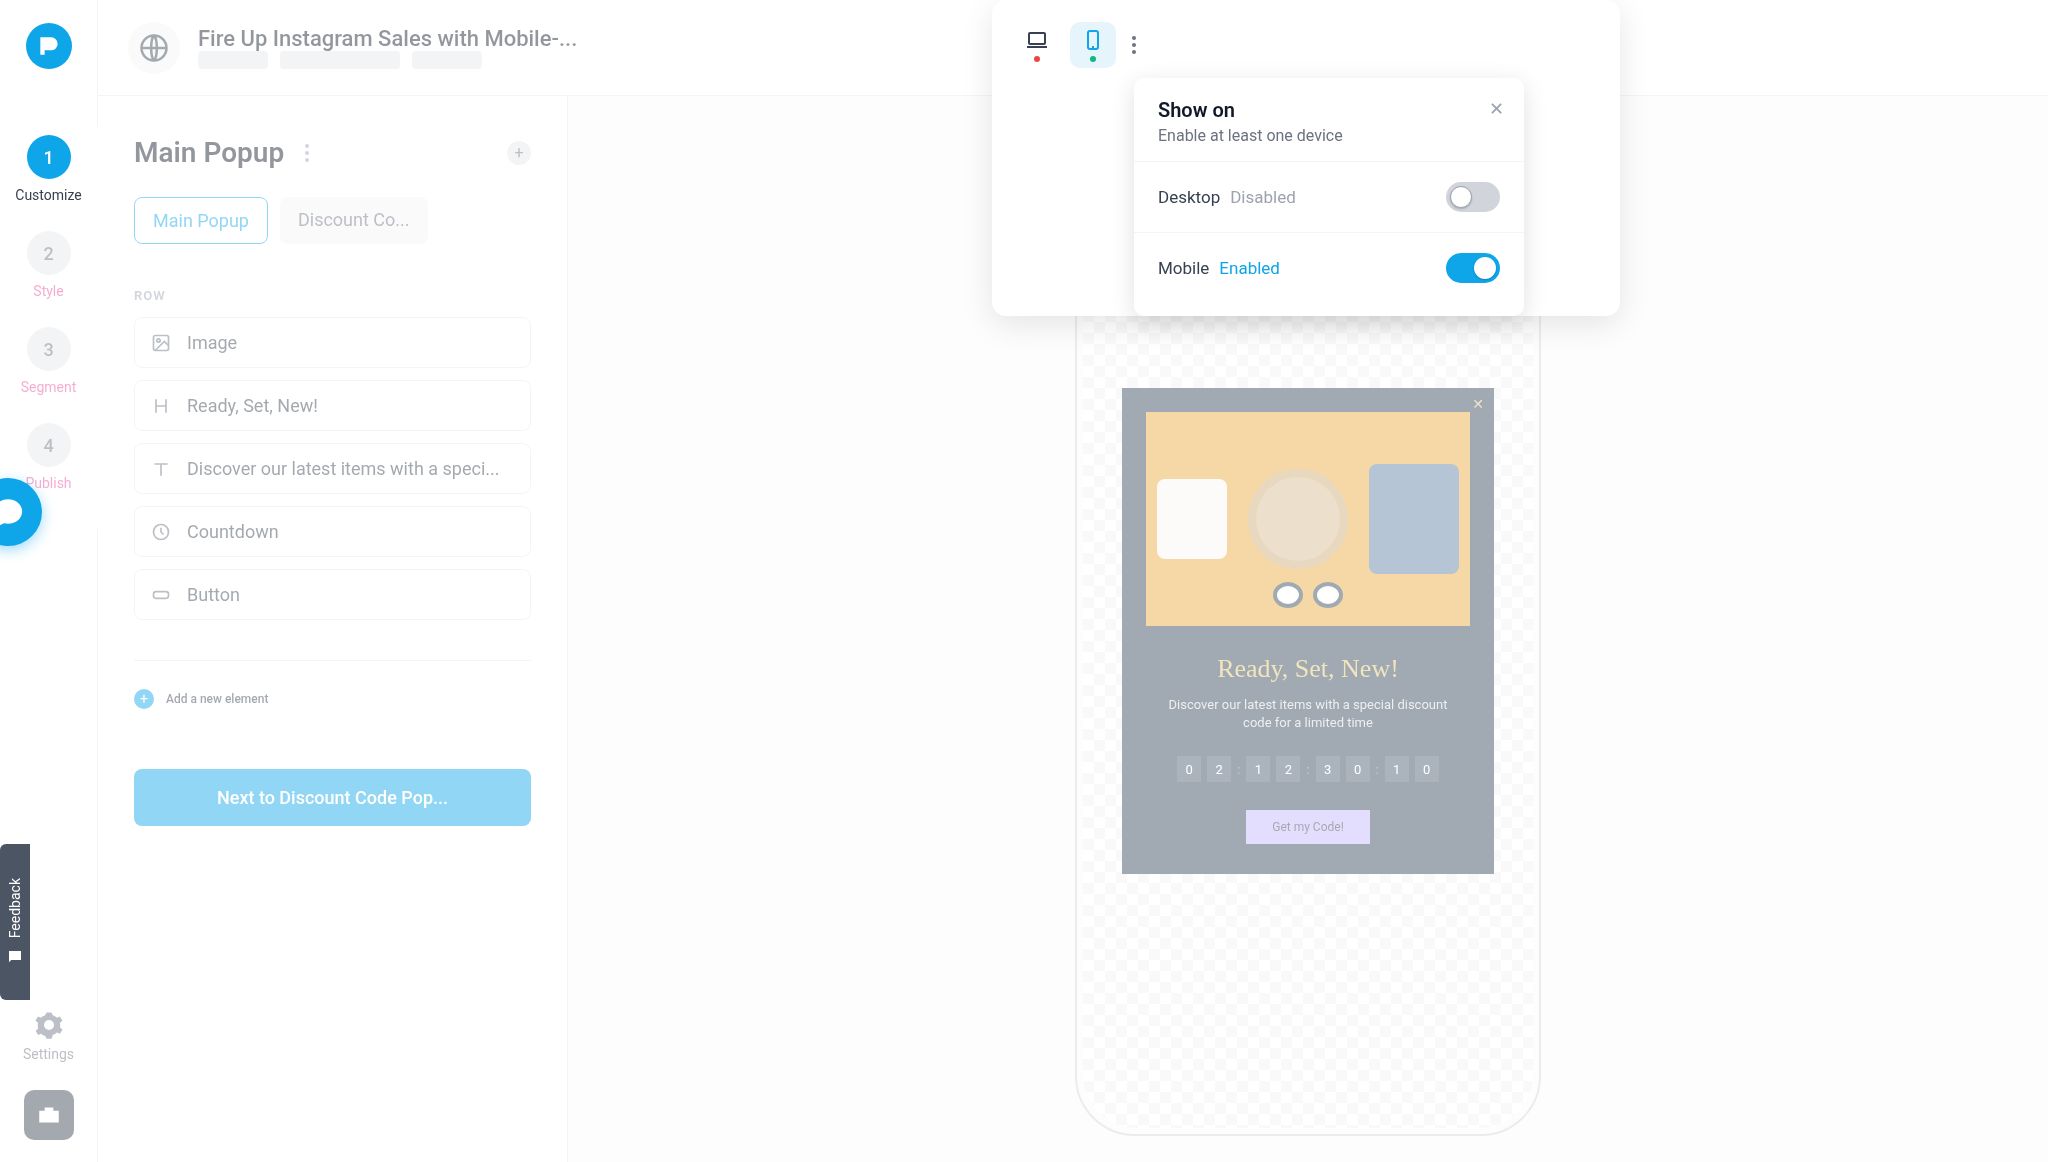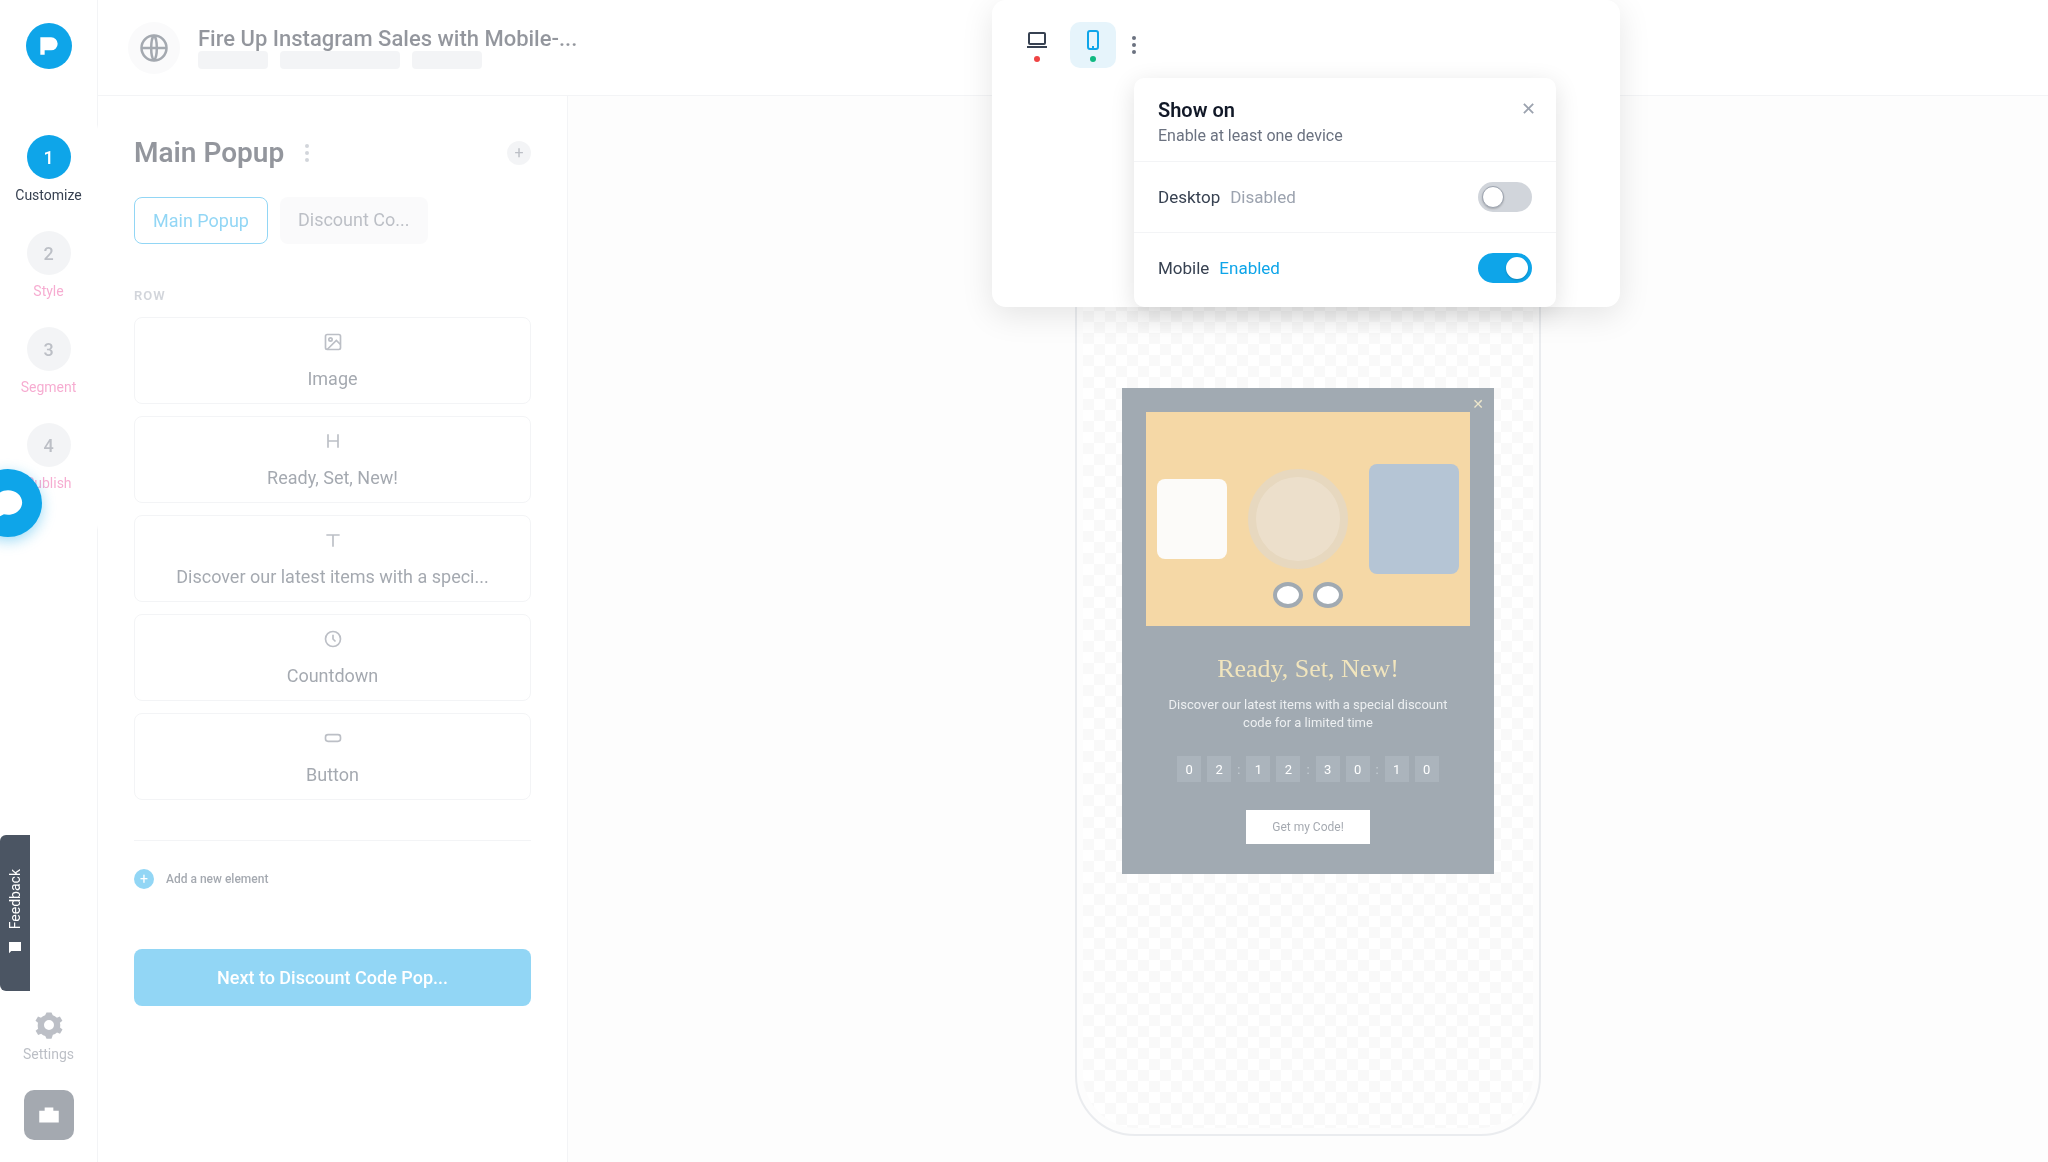--- a/index.html
+++ b/index.html
@@ -68,21 +68,21 @@
     padding: 12px 18px; border-radius: 8px; font-size: 18px; cursor: pointer;
     white-space: nowrap; overflow: hidden; text-overflow: ellipsis; max-width: 150px;
   }
   .tab.active { border: 1px solid #0ea5e9; color: #0ea5e9; }
   .tab:not(.active) { background: #f3f4f6; color: #6b7280; }
 
   .row-label { font-size: 13px; letter-spacing: 1px; color: #9ca3af; font-weight: 600; margin-bottom: 14px; }
   .element {
     display: flex; align-items: center; gap: 16px; padding: 14px 16px;
     border: 1px solid #e5e7eb; border-radius: 8px; margin-bottom: 12px; cursor: pointer;
-    font-size: 18px; color: #374151; flex-direction: column;
+    font-size: 18px; color: #374151;
   }
   .element .icon { width: 20px; height: 20px; flex-shrink: 0; }
   .element .icon svg { width: 20px; height: 20px; fill: none; stroke: #6b7280; stroke-width: 2; }
   .element span { white-space: nowrap; overflow: hidden; text-overflow: ellipsis; }
 
   .divider { height: 1px; background: #e5e7eb; margin: 40px 0 28px; }
   .add-el { display: flex; align-items: center; gap: 12px; cursor: pointer; }
   .add-el .plus {
     width: 20px; height: 20px; border-radius: 50%; background: #0ea5e9;
     display: flex; align-items: center; justify-content: center; color: #fff; font-size: 14px;
@@ -132,21 +132,21 @@
   .sunglasses span{ flex:1; background:#fff; border-radius:50%; border:4px solid #2f4454; }
   .popup-h { text-align: center; color: #e0c56e; font-size: 26px; font-family: Georgia, serif; margin: 28px 0 12px; }
   .popup-p { text-align: center; color: #d8dde2; font-size: 13px; line-height: 1.4; padding: 0 12px; }
   .countdown { display: flex; justify-content: center; gap: 6px; margin-top: 24px; align-items: center; }
   .cd-box {
     width: 24px; height: 26px; background: #455a6c; color: #fff; font-size: 13px;
     display: flex; align-items: center; justify-content: center;
   }
   .cd-sep { color: #8a9aa8; font-size: 13px; }
   .popup-btn {
-    margin: 28px auto 0; width: 124px; padding: 10px 0; background: #ffffff; color: #374151;
+    margin: 28px auto 0; width: 124px; padding: 10px 0; background: #c4b5fd; color: #374151;
     font-size: 12px; text-align: center; cursor: pointer;
   }
 
   
   .preview-card {
     position: absolute; left: 992px; top: 0; width: 628px; background: #fff;
     border-radius: 14px; box-shadow: 0 8px 32px rgba(0,0,0,0.10); z-index: 50;
     padding: 22px 22px 0;
   }
   .pv-row { display: flex; align-items: center; gap: 10px; }
@@ -157,22 +157,22 @@
   .pv-dev.active { background: #e6f4fb; }
   .pv-dev svg { width: 24px; height: 24px; fill: none; stroke: #374151; stroke-width: 2; }
   .pv-dev.active svg { stroke: #0ea5e9; }
   .pv-dot { width: 6px; height: 6px; border-radius: 50%; }
   .pv-dot.red { background: #ef4444; }
   .pv-dot.green { background: #10b981; }
   .pv-more { margin-left: 6px; cursor: pointer; display: flex; flex-direction: column; gap: 3px; }
   .pv-more span { width: 4px; height: 4px; border-radius: 50%; background: #6b7280; }
 
   .popover {
-    margin-top: 10px; margin-left: 120px; width: 422px; background: #fff;
-    border-radius: 10px; box-shadow: 0 6px 24px rgba(0,0,0,0.12); padding-bottom: 4px;
+    margin-top: 10px; margin-left: 120px; width: 390px; background: #fff;
+    border-radius: 10px; box-shadow: 0 6px 24px rgba(0,0,0,0.12); padding-bottom: 13px;
     margin-bottom: 28px;
   }
   .po-head { padding: 20px 24px 16px; position: relative; }
   .po-title { font-size: 20px; font-weight: 600; color: #111827; }
   .po-sub { font-size: 16px; color: #6b7280; margin-top: 4px; }
   .po-close { position: absolute; top: 20px; right: 20px; color: #9ca3af; font-size: 18px; cursor: pointer; }
   .po-row {
     display: flex; align-items: center; justify-content: space-between;
     padding: 20px 24px; border-top: 1px solid #f3f4f6;
   }

